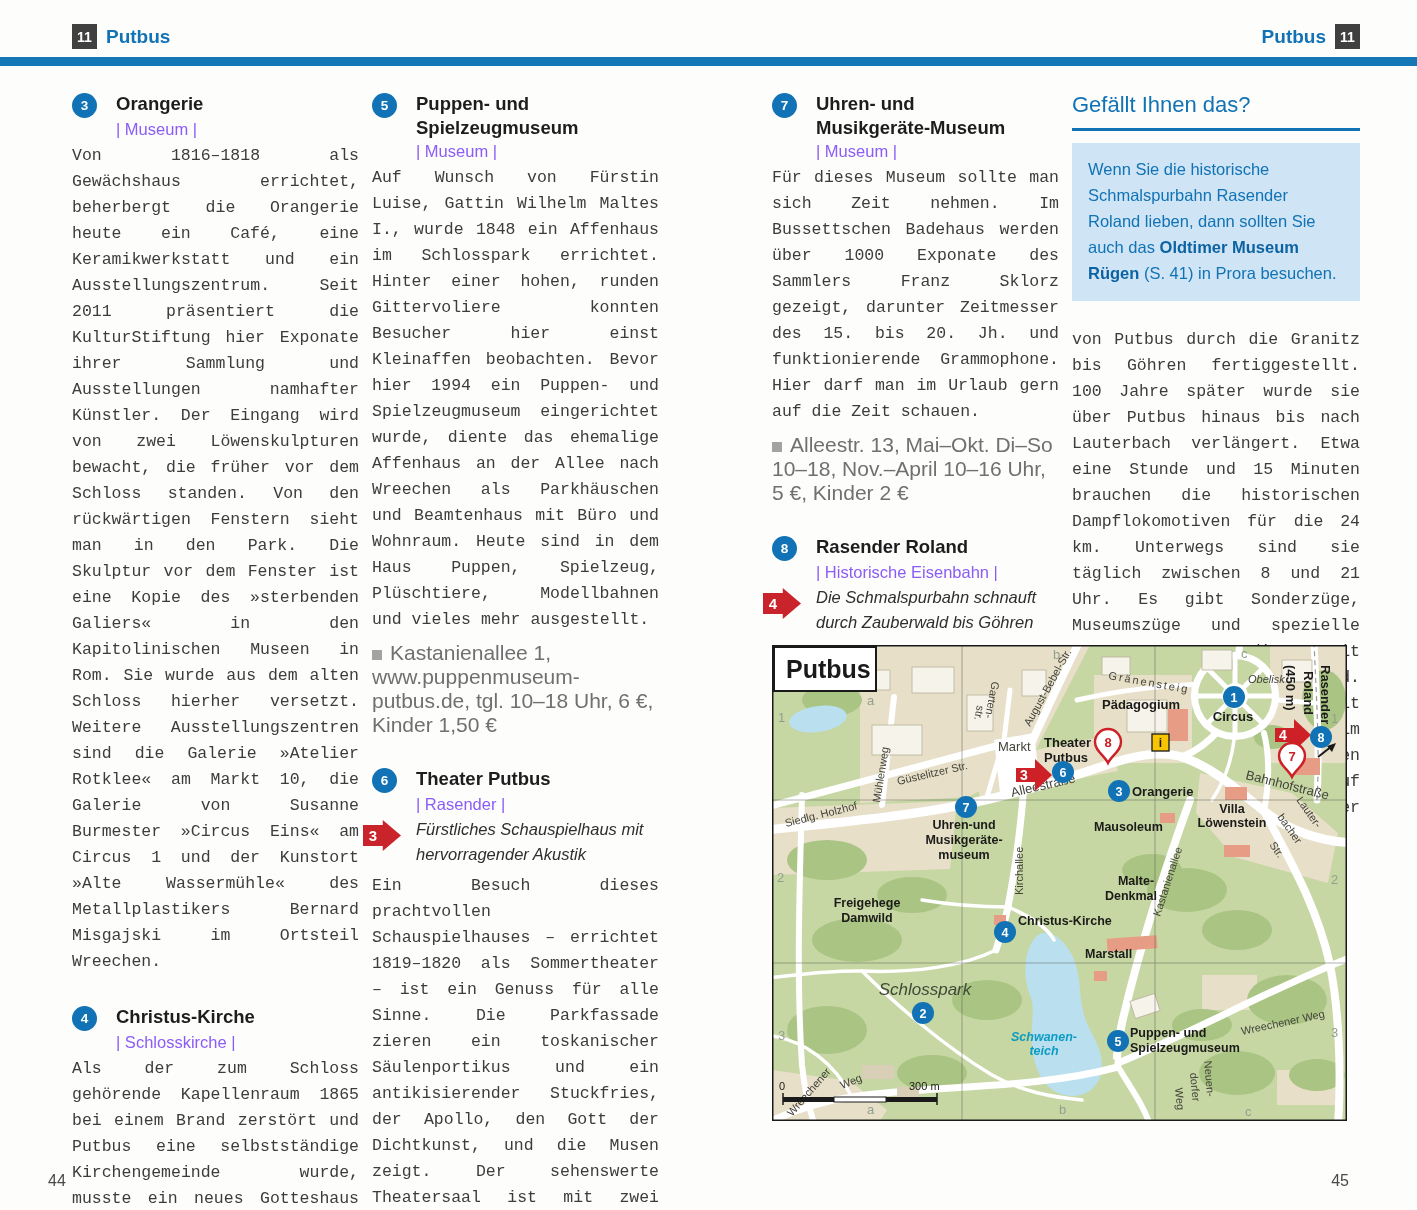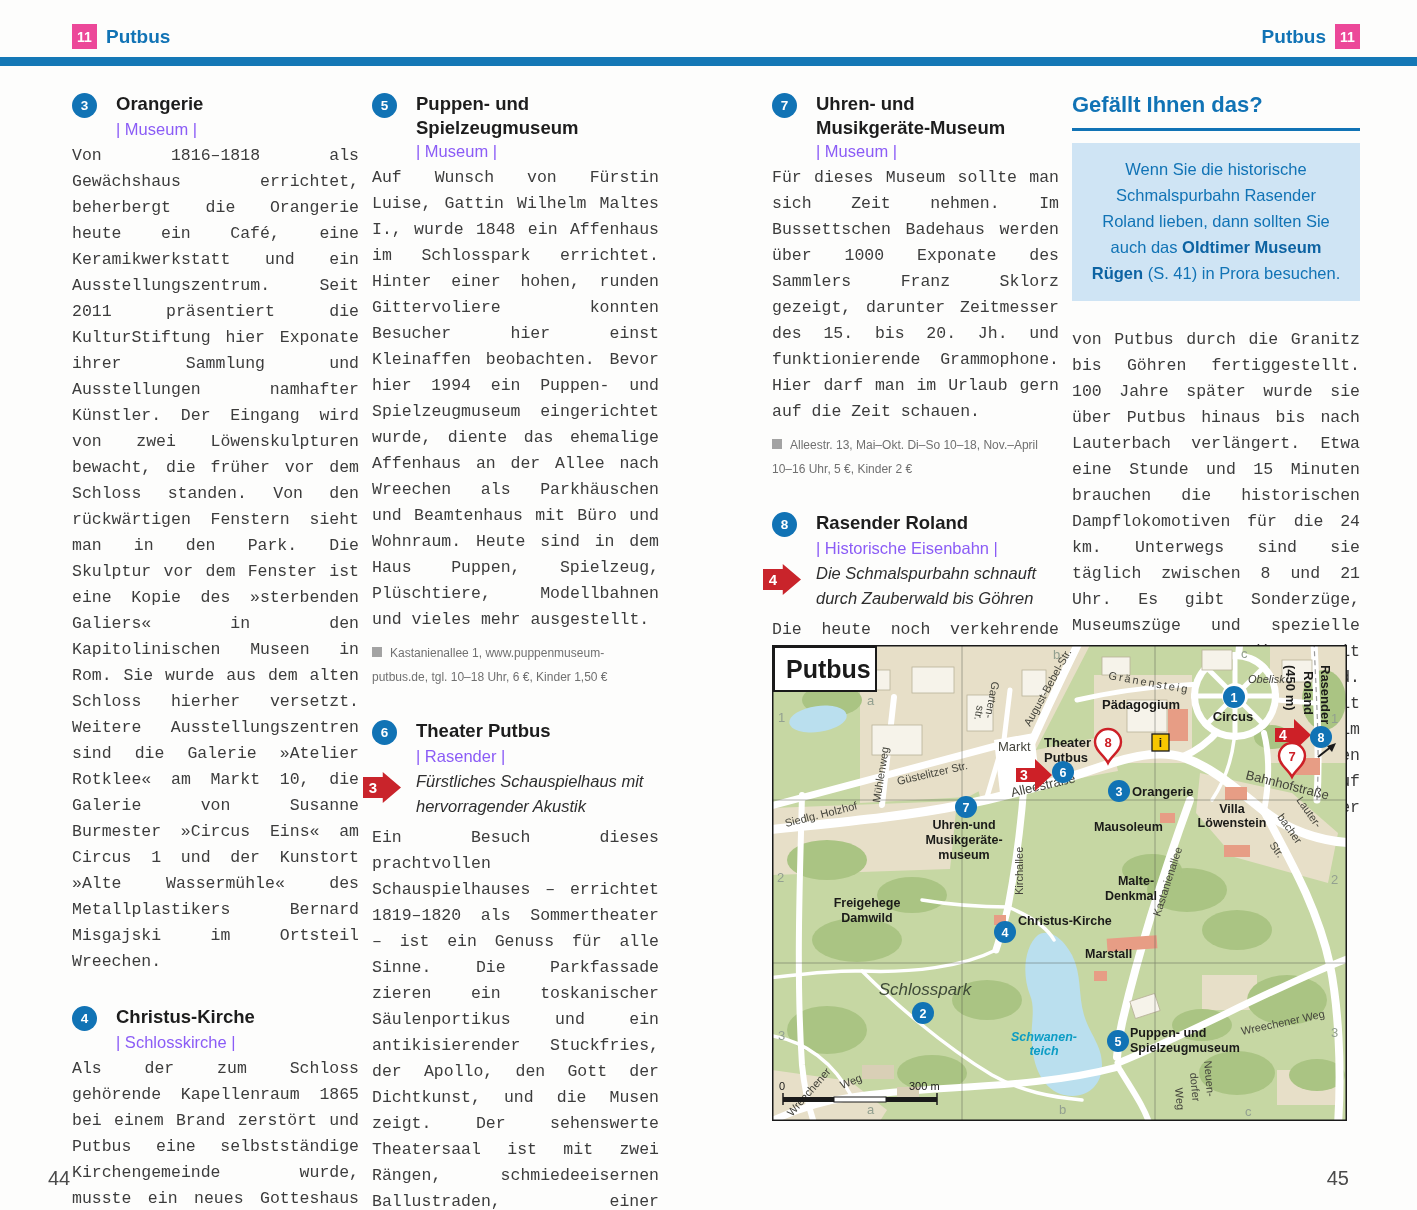--- a/index.html
+++ b/index.html
@@ -3,53 +3,53 @@
 <meta charset="utf-8">
 <style>
   html,body{margin:0;padding:0;background:#fdfdfc;}
   body{width:1417px;height:1210px;position:relative;overflow:hidden;
        font-family:"Liberation Sans","DejaVu Sans",sans-serif;color:#3c3c3c;}
   
   .hdr{position:absolute;top:24px;display:flex;align-items:center;gap:9px;}
   .hdr-left{left:72px;}
   .hdr-right{right:57px;}
   .hdr-num{display:inline-flex;align-items:center;justify-content:center;
-           width:25px;height:25px;background:#ec4899;color:#fff;font-weight:bold;
+           width:25px;height:25px;background:#404040;color:#fff;font-weight:bold;
            font-size:14px;}
   .hdr-title{color:#1173b5;font-weight:bold;font-size:19px;}
   .blue-bar{position:absolute;left:0;top:57px;width:1417px;height:9px;background:#1478b6;}
   
   .col{position:absolute;top:92px;width:287px;}
   #col1{left:72px;}  #col2{left:372px;}  #col3{left:772px;}  #col4{left:1072px;width:288px;}
   .entry{margin-bottom:30px;}
   .entry-head{display:flex;align-items:flex-start;}
   .num-badge{flex:0 0 auto;width:25px;height:25px;border-radius:50%;background:#1173b5;
              color:#fff;font-weight:bold;font-size:13.5px;display:inline-flex;
              align-items:center;justify-content:center;margin-right:19px;margin-top:1px;}
   .entry-title{margin:0;font-size:18.5px;line-height:24px;font-weight:bold;color:#1d1d1d;max-width:215px;}
   .entry-sub{margin:2px 0 2px 44px;font-size:16.5px;color:#8b5cf6;}
   .tagline-row{position:relative;padding-left:44px;margin:3px 0 2px 0;min-height:52px;}
   .red-arrow{position:absolute;left:-9px;top:3px;width:38px;height:31px;background:#c9242b;
              clip-path:polygon(0 16%,52% 16%,52% 0,100% 50%,52% 100%,52% 84%,0 84%);
              display:flex;align-items:center;color:#fff;font-weight:bold;font-size:15px;}
   .red-arrow i{font-style:normal;width:20px;text-align:center;}
   .tagline{font-style:italic;font-size:16.5px;line-height:25px;color:#2e2e2e;}
   .body-p{margin:4px 0 8px 0;font-size:16.5px;line-height:26px;text-align:justify;color:#3c3c3c;font-family:Liberation Mono, monospace;}
-  .info{font-size:12px;line-height:24px;color:#707070;}
+  .info{font-size:21px;line-height:24px;color:#707070;}
   .sq{display:inline-block;width:10px;height:10px;background:#a3a3a3;margin-right:8px;}
   
-  .tip-head{margin:0;font-size:22px;font-weight:bold;color:#1173b5;}
+  .tip-head{margin:0;font-size:22px;font-weight:normal;color:#1173b5;}
   .tip-rule{height:3px;background:#1173b5;margin:10px 0 12px 0;}
-  .tip-box{background:#cfe4f4;padding:13px 16px 15px 16px;font-size:16.5px;line-height:26px;color:#1173b5;text-align:center;}
+  .tip-box{background:#cfe4f4;padding:13px 16px 15px 16px;font-size:16.5px;line-height:26px;color:#1173b5;}
   .tip-box b{color:#0d63a2;}
   .cont{margin-top:26px;}
   
   #map-wrap{position:absolute;left:772px;top:645px;width:575px;height:476px;}
   
-  .pgnum{position:absolute;bottom:20px;font-size:20px;color:#4a4a4a;}
+  .pgnum{position:absolute;bottom:20px;font-size:16px;color:#4a4a4a;}
   .pg-l{left:48px;} .pg-r{right:68px;}
   
   .st{font-size:11px;fill:#44443c;}
   .st13{font-size:13px;fill:#44443c;}
   .pl{font-size:12.5px;font-weight:bold;fill:#1b1b19;}
   .pl13{font-size:13px;font-weight:bold;fill:#1b1b19;}
   .it{font-style:italic;}
   .gridtxt{font-size:13px;fill:#93a090;}
   .wtxt{font-size:12.5px;font-style:italic;font-weight:bold;fill:#0b9cc4;}
   .mnum{font-size:12.5px;font-weight:bold;fill:#fff;text-anchor:middle;}

